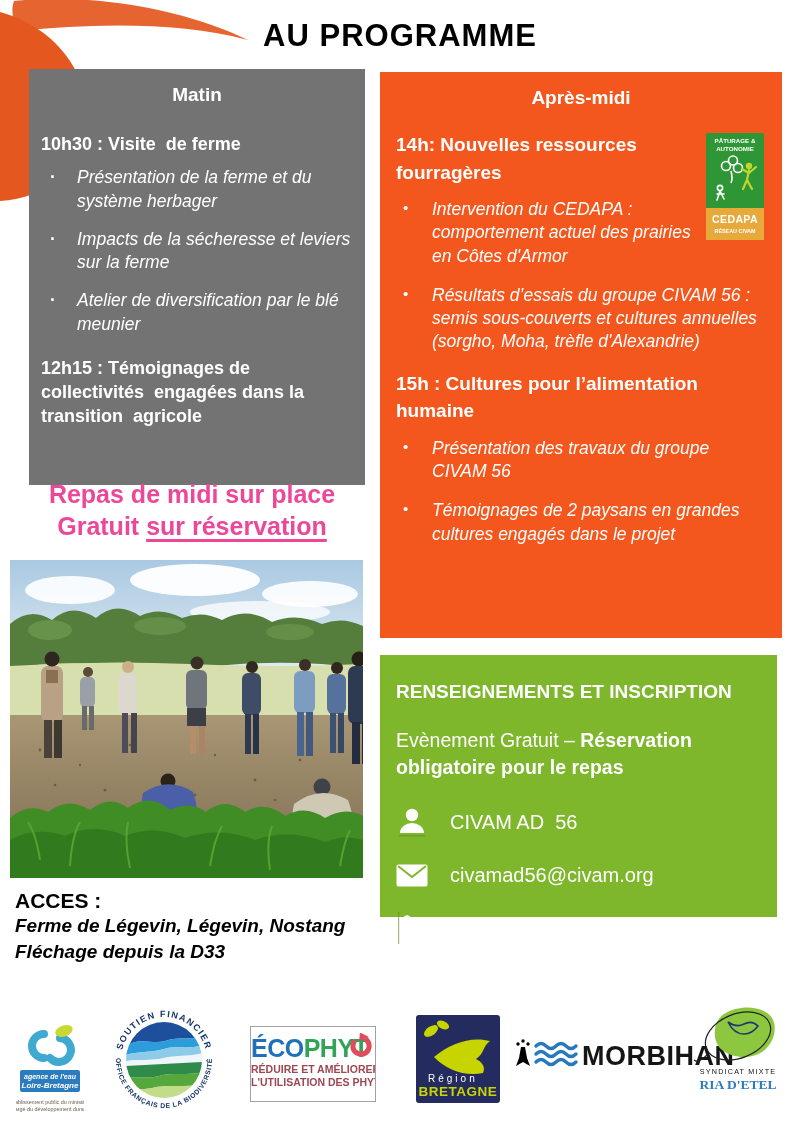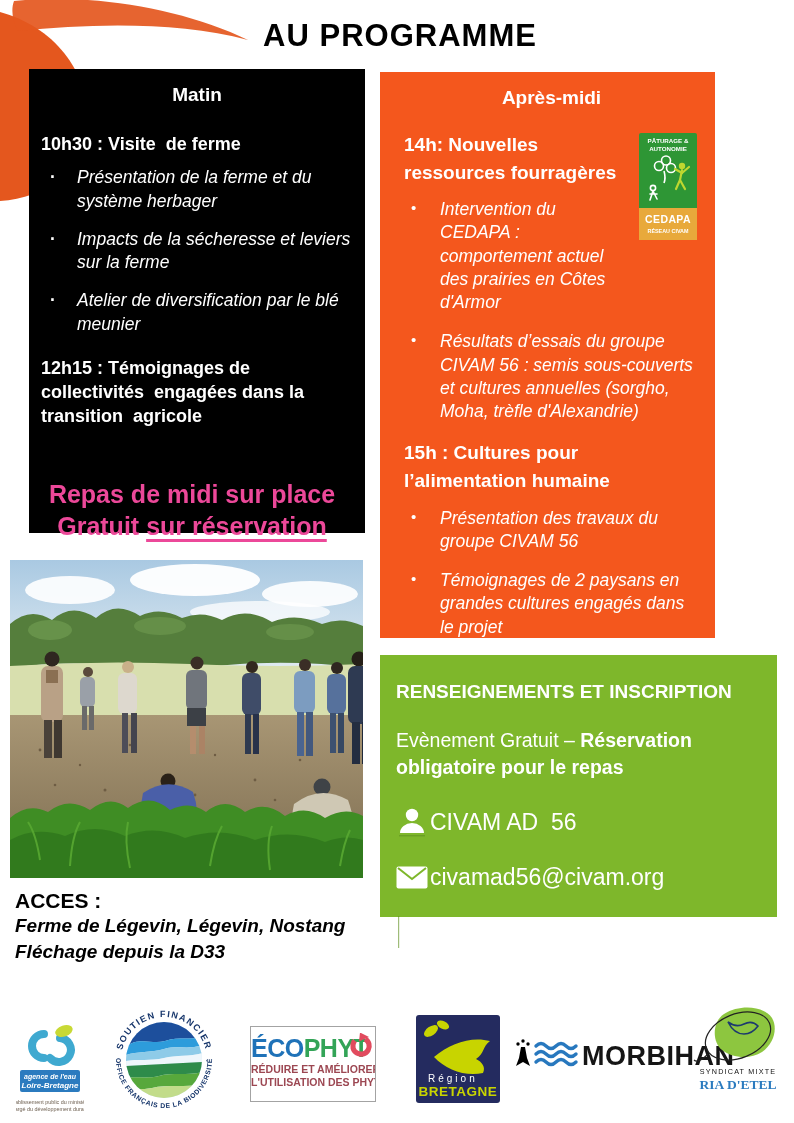--- a/index.html
+++ b/index.html
@@ -8,22 +8,22 @@
   .pre{white-space:pre-wrap;}
 
   
   .petals{position:absolute;left:0;top:0;width:270px;height:215px;}
 
   
   .title{position:absolute;left:0;right:0;top:18px;text-align:center;
          font-size:31px;font-weight:bold;color:#000;letter-spacing:1px;padding-left:6px;}
 
   
-  .box-matin{position:absolute;left:29px;top:69px;width:336px;height:464px;
-             background:#000000;color:#fff;}
+  .box-matin{position:absolute;left:29px;top:69px;width:336px;height:416px;
+             background:#737373;color:#fff;}
   .box-header{padding-top:15px;text-align:center;font-size:19px;font-weight:bold;}
   .matin-content{padding:0 8px 0 12px;}
   .sess{font-weight:bold;font-size:18px;line-height:1.35;}
   .sess.s1{margin-top:26px;}
   .sess.s2{margin-top:20px;padding-right:4px;}
   ul.blist{list-style:none;margin:10px 0 0 0;padding:0;font-style:italic;font-size:17.5px;}
   ul.blist li{position:relative;padding-left:36px;margin-bottom:15px;line-height:1.33;}
   ul.green-list li::before{content:"·";position:absolute;left:9px;top:0;font-weight:bold;font-style:normal;}
   ul.orange-list li::before{content:"•";position:absolute;left:7px;top:0;font-style:normal;font-size:15px;}
 
@@ -34,36 +34,36 @@
 
   
   .photo{position:absolute;left:10px;top:560px;width:353px;height:318px;overflow:hidden;}
 
   
   .acces{position:absolute;left:15px;top:889px;width:360px;color:#000;}
   .acces .a-title{font-size:21px;font-weight:bold;}
   .acces .a-line{font-size:19px;font-weight:bold;font-style:italic;line-height:1.35;}
 
   
-  .box-apm{position:absolute;left:380px;top:72px;width:327px;height:566px;
-           background:#F4571D;color:#fff;padding-left:8px;}
+  .box-apm{position:absolute;left:380px;top:72px;width:402px;height:566px;
+           background:#F4571D;color:#fff;}
   .apm-content{padding:22px 16px 0 16px;}
   .cedapa{float:right;width:58px;height:107px;margin:2px 2px 8px 10px;}
   .apm-content .sess1{font-weight:bold;font-size:19px;line-height:1.45;}
   .apm-content .sess15{font-weight:bold;font-size:19px;line-height:1.45;clear:both;}
   ul.orange-list{margin-top:12px;font-style:italic;}
   ul.orange-list li{margin-bottom:16px;}
   ul.orange-list li.wraplogo{padding-right:66px;}
 
   
   .box-info{position:absolute;left:380px;top:655px;width:397px;height:262px;
             background:#7EB72B;color:#fff;}
   .info-header{margin:26px 16px 0;font-size:19px;font-weight:bold;}
   .info-free{margin:24px 16px 0;font-size:19.5px;line-height:1.4;}
-  .contact-row{display:flex;align-items:center;gap:2px;margin:25px 16px 0;font-size:23px;}
+  .contact-row{display:flex;align-items:center;gap:22px;margin:25px 16px 0;font-size:20px;}
   .contact-row .cicon{flex:0 0 32px;display:flex;justify-content:center;}
 
   
   .logo{position:absolute;}
   .lg-agence{left:16px;top:1018px;}
   .lg-ofb{left:106px;top:1002px;}
   .lg-eco{left:250px;top:1026px;border:1px solid #a3a3a3;background:#fff;padding:6px 0;}
   .lg-bzh{left:416px;top:1015px;}
   .lg-morb{left:510px;top:1038px;display:flex;align-items:center;}
   .morb-text{font-size:27px;font-weight:bold;color:#151515;letter-spacing:0.5px;margin-left:0;}

